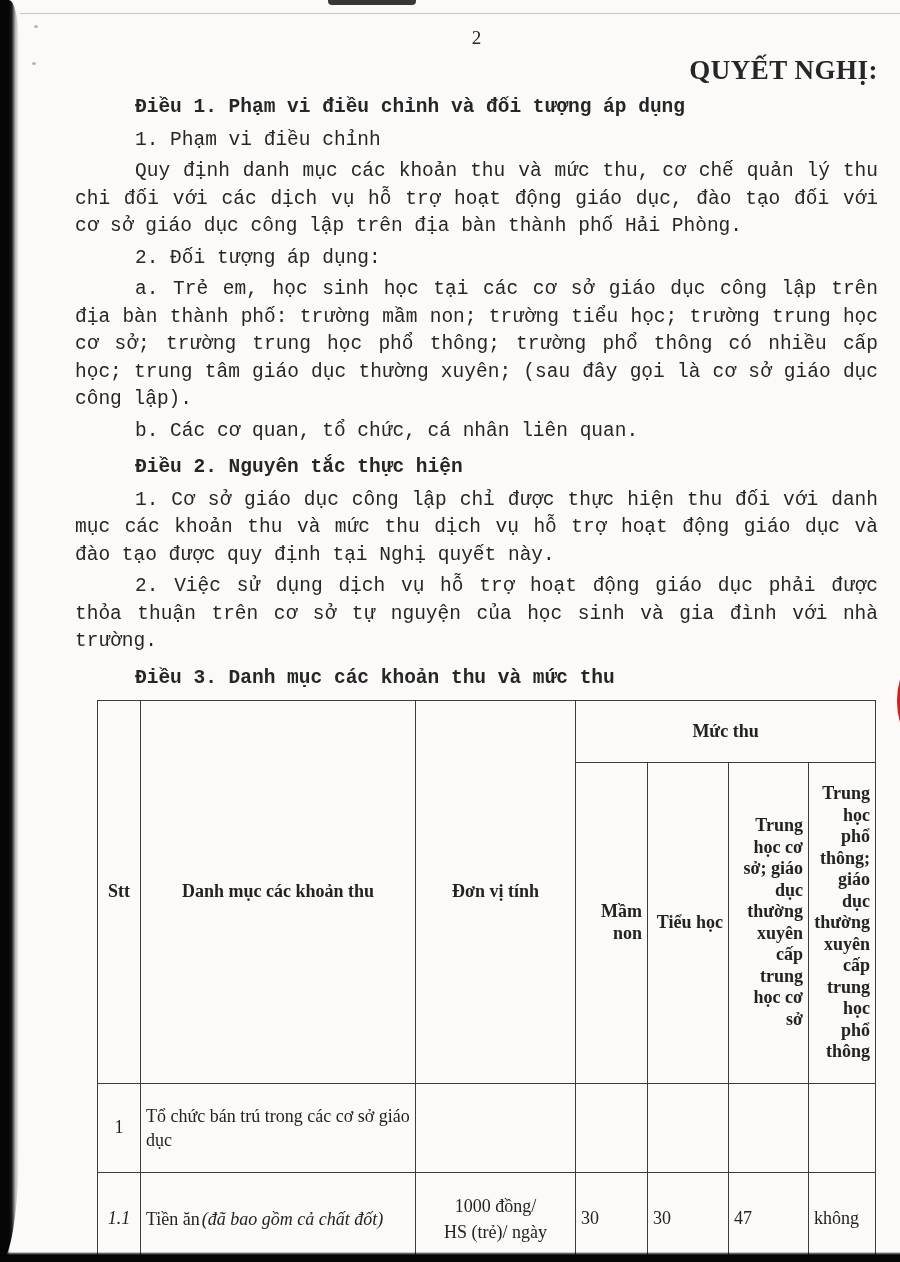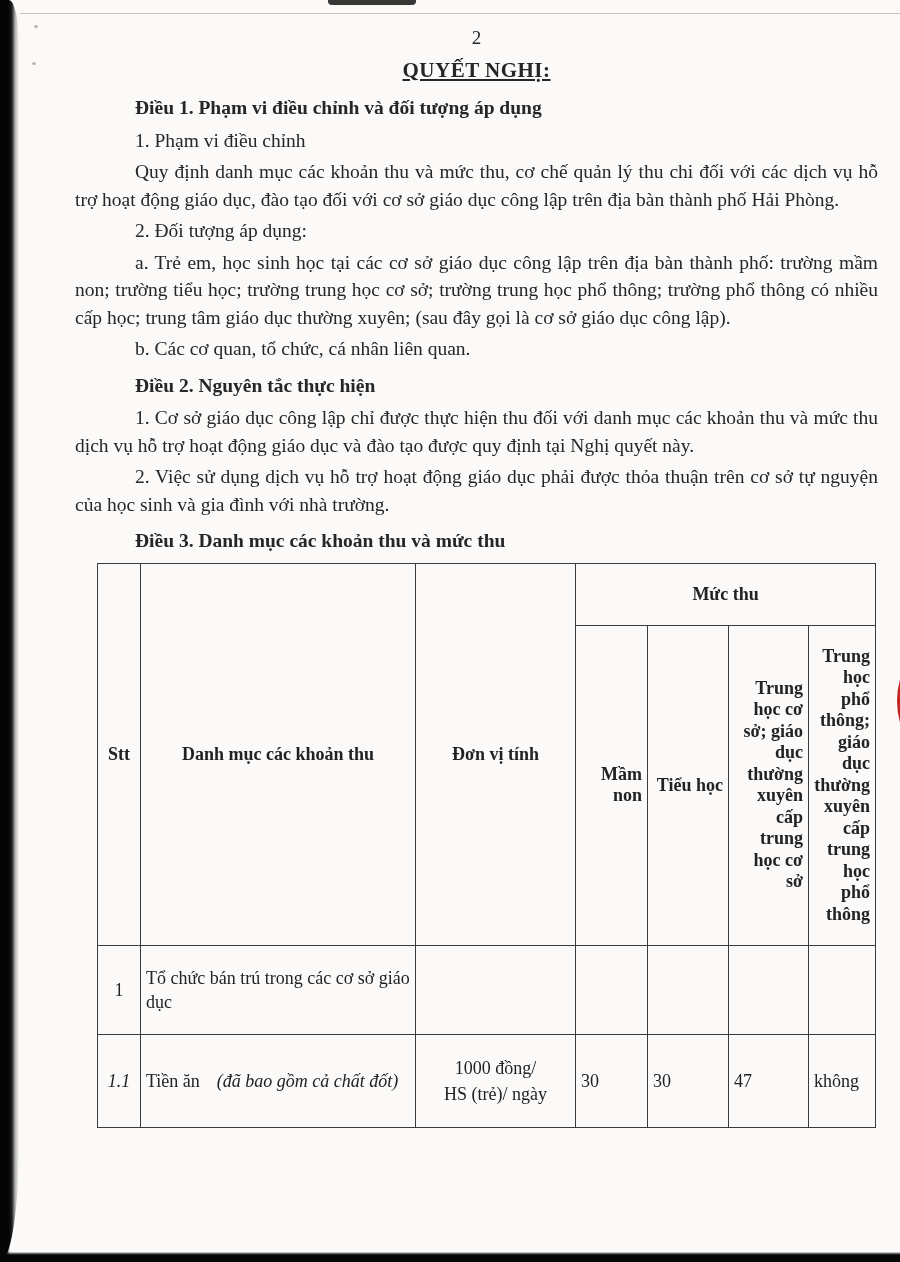--- a/index.html
+++ b/index.html
@@ -40,26 +40,26 @@
   .seal-clip{
     position:absolute;right:0;top:616px;width:46px;height:170px;
     overflow:hidden;pointer-events:none;
   }
   
   .doc-content{padding:24px 22px 0 75px;}
   .page-number{
     text-align:center;font-size:19px;line-height:27px;margin:0 0 4px 0;
   }
   .doc-title{
-    text-align:center;font-weight:bold;font-size:21px;line-height:30px;
-    letter-spacing:.5px;margin:0 0 6px 0;text-decoration:underline;
+    text-align:right;font-weight:bold;font-size:27px;line-height:30px;
+    letter-spacing:.5px;margin:0 0 6px 0;
   }
   .block{
     font-size:19.5px;line-height:27.5px;margin:4px 0;
-    text-indent:60px;text-align:justify;
+    text-indent:60px;text-align:justify;font-family:Liberation Mono, monospace;
   }
   .block.heading{
     font-weight:bold;text-align:left;margin-top:9px;margin-bottom:5px;
   }
   
   table.fee{
     border-collapse:collapse;table-layout:fixed;
     width:778px;margin:8px 0 0 22px;
   }
   table.fee td,table.fee th{
@@ -68,21 +68,21 @@
     vertical-align:middle;overflow:hidden;
     padding:20px 5px;
   }
   th.h-main{font-weight:bold;font-size:18px;text-align:center;}
   th.h-sub{font-weight:bold;font-size:14.5px;line-height:21.5px;text-align:right;padding:2px 4px;}
   td.c-stt{text-align:center;}
   td.c-item{text-align:left;padding-left:9px;line-height:24px;}
   td.c-unit{text-align:center;line-height:26px;}
   td.c-val{text-align:left;}
   .italic{font-style:italic;}
-  .note{font-style:italic;margin-left:17px;}
+  .note{font-style:italic;margin-left:2px;}
 </style>
 </head>
 <body>
 
 <div class="scan-page">
 
   <div class="edge-left"></div>
   <div class="edge-left-taper"></div>
   <div class="top-rule"></div>
   <div class="top-smudge"></div>

